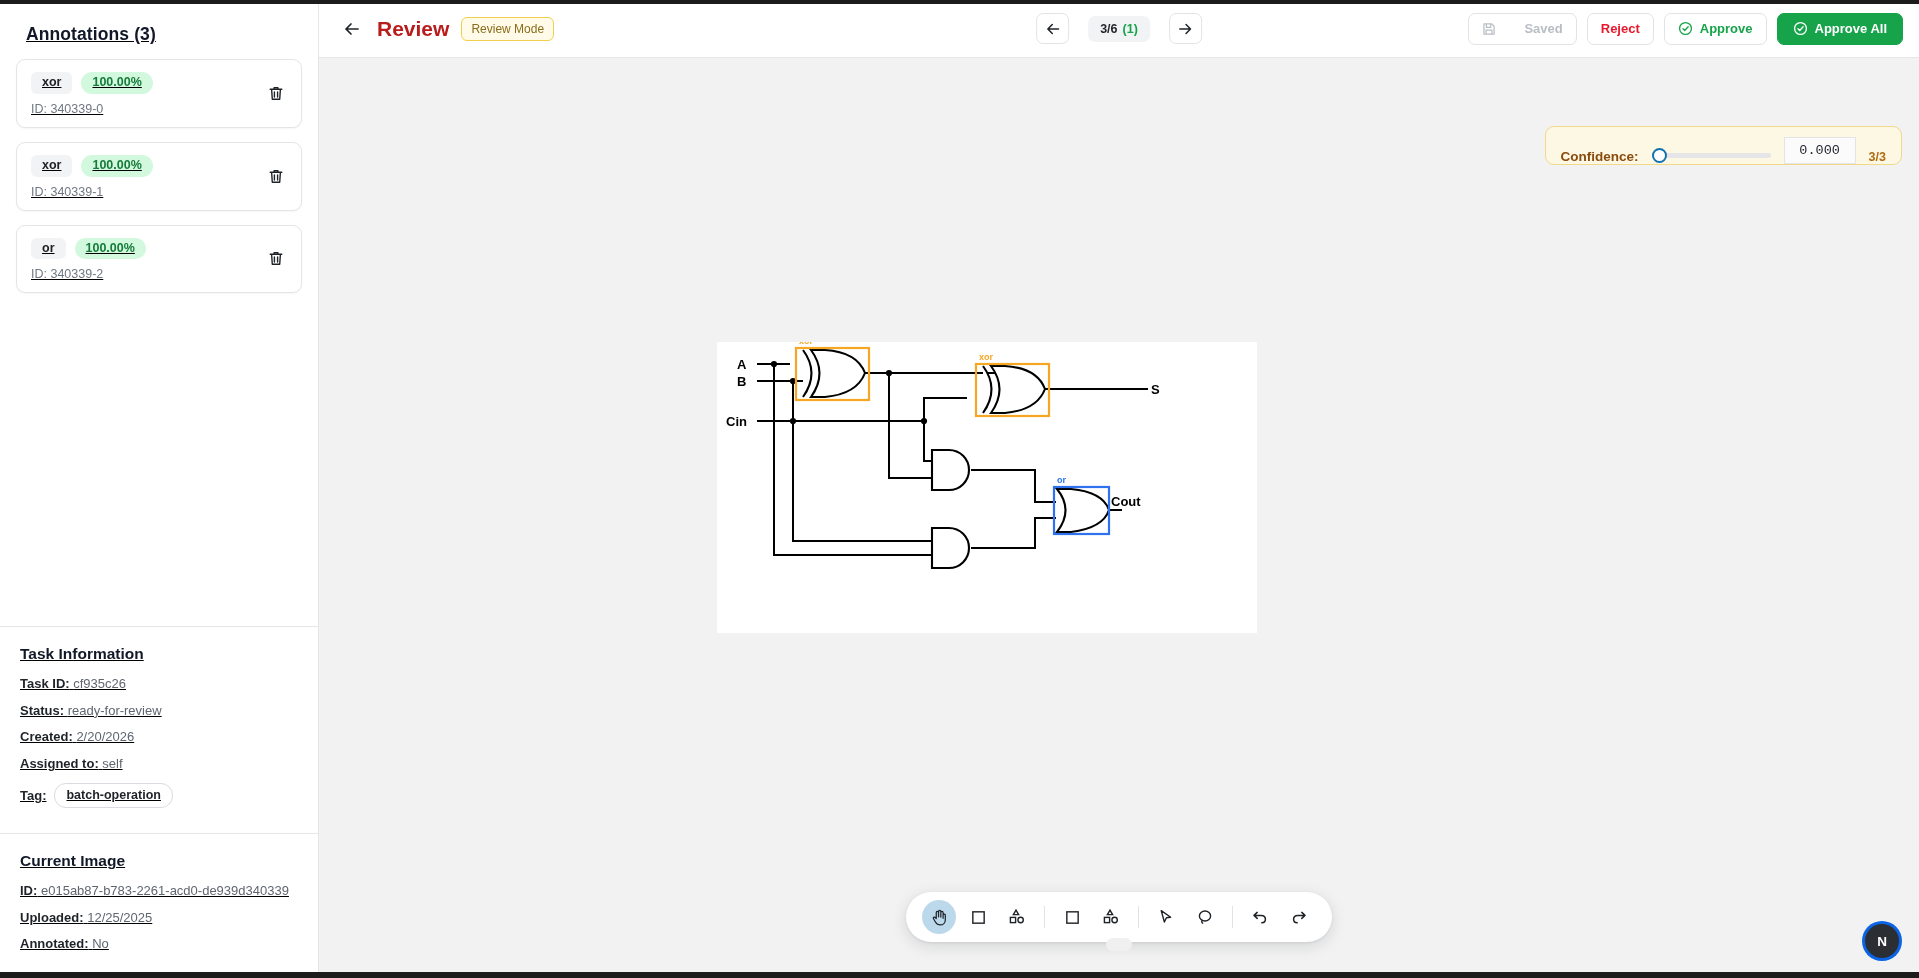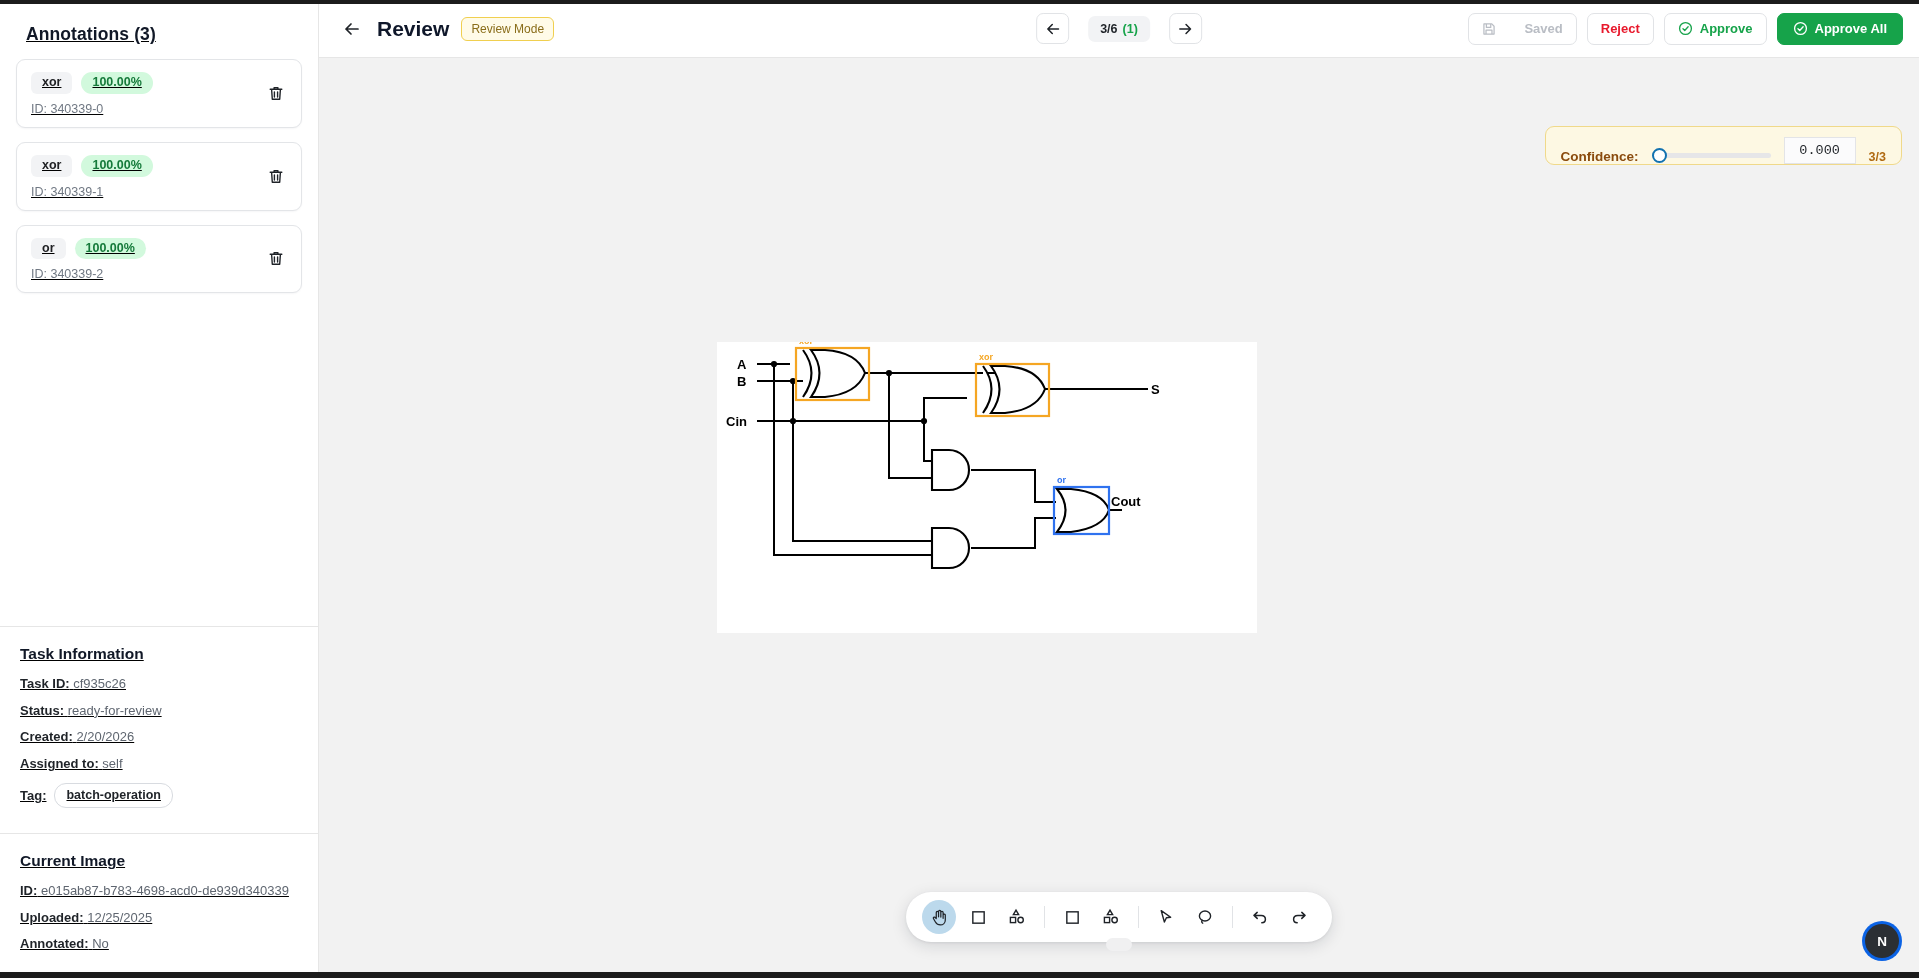--- a/index.html
+++ b/index.html
@@ -69,21 +69,21 @@
   .topbar {
     height: 58px; flex: 0 0 58px; background: #fff;
     border-bottom: 1px solid #e6e6e6;
     display: flex; align-items: center; padding: 0 16px 0 18px;
     position: relative;
   }
   .back-arrow {
     width: 30px; height: 30px; display: flex; align-items: center; justify-content: center;
     color: #1f2328; background: none; border: none; cursor: pointer; font-size: 19px;
   }
-  .page-title { font-size: 21px; font-weight: bold; color: #0f172a; margin-left: 10px; }
+  .page-title { font-size: 21px; font-weight: bold; color: #b91c1c; margin-left: 10px; }
   .mode-badge {
     margin-left: 12px; border: 1px solid #f0cf4f; background: #fffbe8;
     color: #8a6d1a; font-size: 12px; border-radius: 6px; padding: 4px 9px;
   }
 
   .pager {
     position: absolute; left: 50%; transform: translateX(-50%);
     display: flex; align-items: center; gap: 19px; justify-content: center;
   }
   .pg-btn {
@@ -244,21 +244,21 @@
       <div class="kv tagrow">
         <b>Tag:</b>
         <span class="tag-pill">batch-operation</span>
       </div>
     </div>
 
     <div class="sidebar-sect">
       <div class="sect-title">Current Image</div>
       <div class="kv idwrap">
         <b>ID:</b>
-        <span>e015ab87-b783-4698-acd0-de939d340339</span>
+        <span>e015ab87-b783-2261-acd0-de939d340339</span>
       </div>
       <div class="kv">
         <b>Uploaded:</b>
         <span>12/25/2025</span>
       </div>
       <div class="kv">
         <b>Annotated:</b>
         <span>No</span>
       </div>
     </div>

